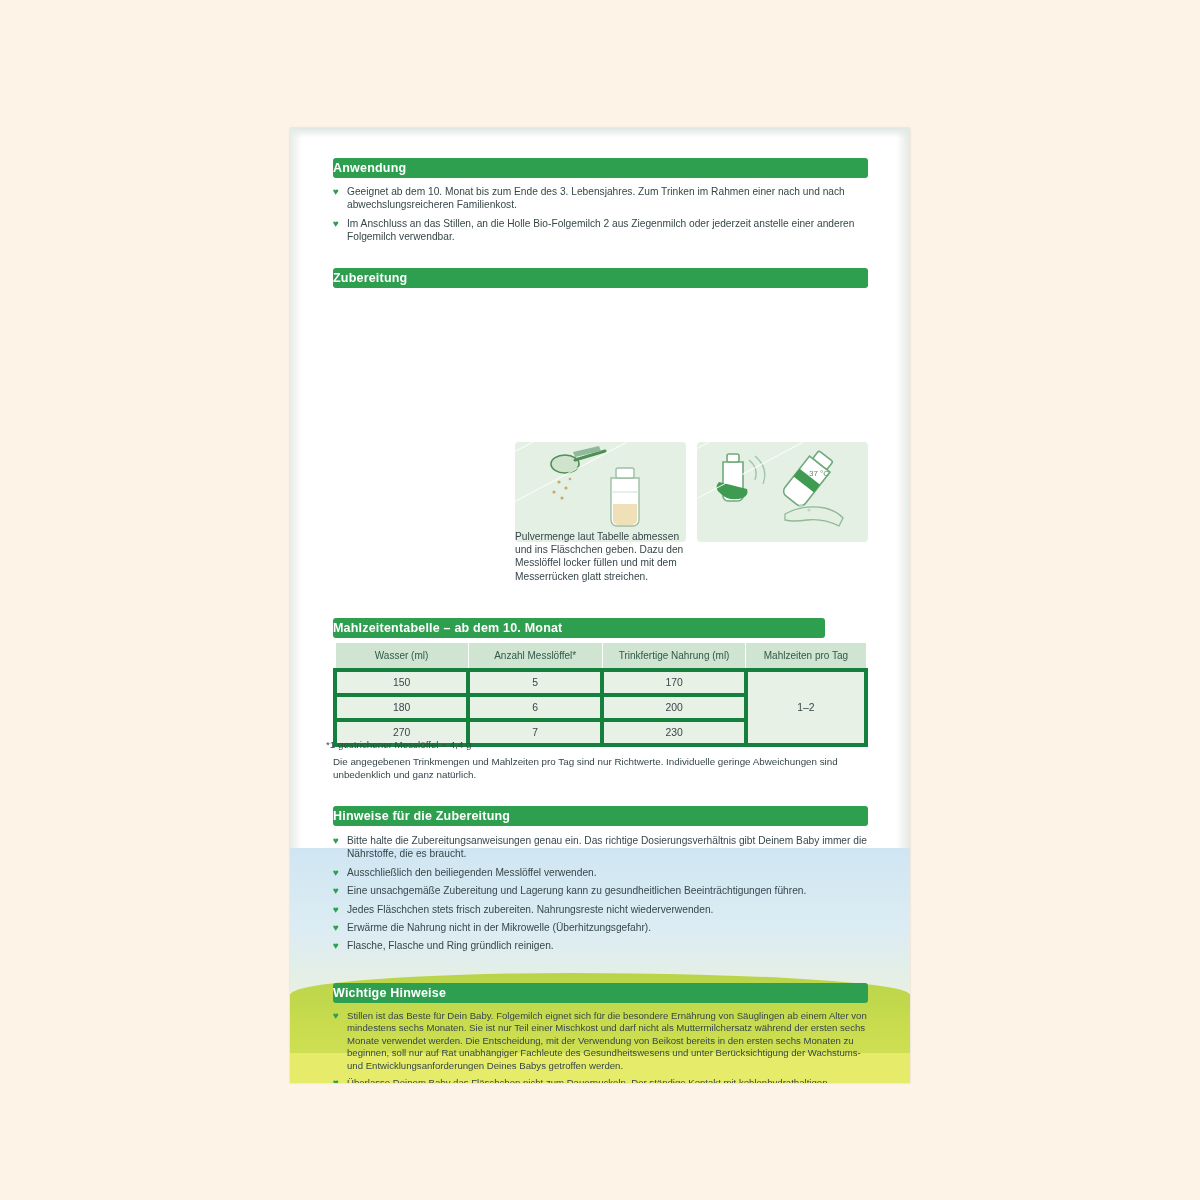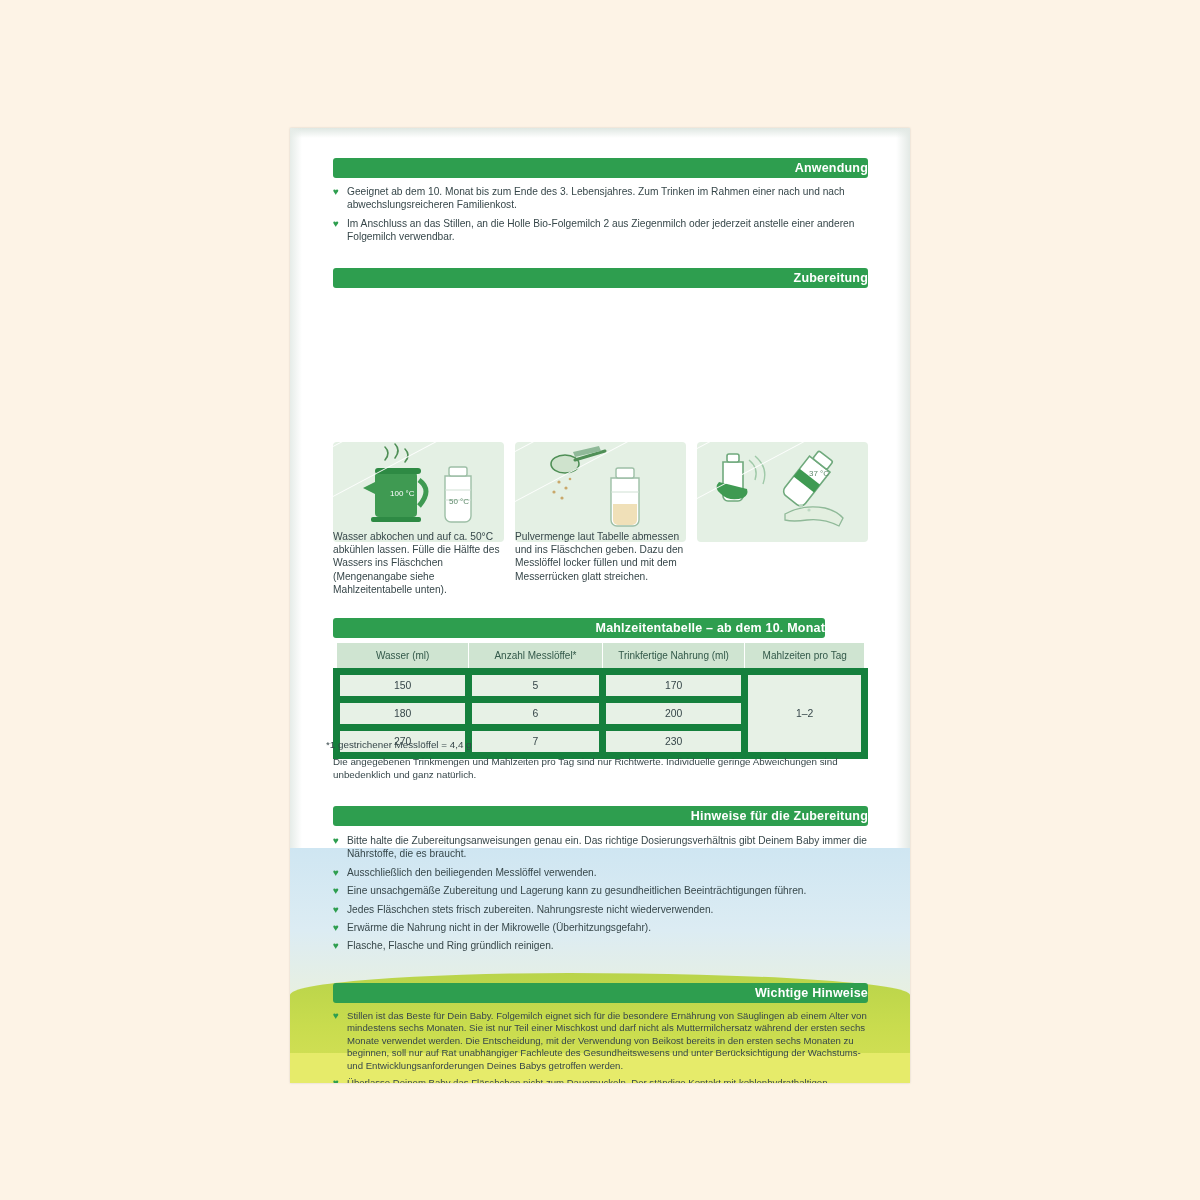--- a/index.html
+++ b/index.html
@@ -45,21 +45,21 @@
   .content {
     position: absolute;
     left: 0; top: 0; right: 0; bottom: 0;
   }
 
   
   .bar {
     position: absolute;
     background: #2e9e4f;
     color: #ffffff;
-    text-align: right;
+    text-align: left;
     font-weight: bold;
     font-size: 12.5px;
     letter-spacing: 0.2px;
     line-height: 20px;
     height: 20px;
     border-radius: 3px;
   }
 
   .section-text {
     position: absolute;
@@ -146,21 +146,21 @@
     font-size: 10px;
     padding: 7px 2px;
     border-left: 1px solid #ffffff;
     border-right: 1px solid #ffffff;
     text-align: center;
   }
   .meal-table td {
     background: #e7f1e6;
     text-align: center;
     padding: 5px 2px;
-    border: 7px solid #15803d;
+    border: 4px solid #15803d;
     font-size: 10.4px;
   }
 
   .footnote {
     position: absolute;
     left: 43px;
     font-size: 9.8px;
     color: #37474a;
     line-height: 13px;
   }
@@ -220,44 +220,20 @@
           <span class="heart">♥</span>
           <span>Im Anschluss an das Stillen, an die Holle Bio-Folgemilch 2 aus Ziegenmilch oder jederzeit anstelle einer anderen Folgemilch verwendbar.</span>
         </li>
       </ul>
     </div>
 
     <div class="bar" style="left:43px; top:140px; width:535px;">Zubereitung</div>
 
     <div class="prep-panels">
 
-      <div class="prep-panel p1">
-        <div class="diag" style="left:-30px; top:20px;"></div>
-        <div class="diag" style="left:-30px; top:70px;"></div>
-        <svg width="171" height="100" viewBox="0 0 171 100">
-
-          <path d="M52 18 q6 -7 0 -13 M62 16 q6 -8 0 -14 M72 20 q6 -7 0 -13" stroke="#4f8f56" stroke-width="1.6" fill="none" stroke-linecap="round"></path>
-
-          <rect x="42" y="30" width="42" height="45" rx="4" fill="#3f9a52"></rect>
-          <rect x="42" y="26" width="46" height="6" rx="3" fill="#2e8a44"></rect>
-
-          <path d="M86 38 q14 10 0 26" stroke="#3f9a52" stroke-width="5" fill="none"></path>
-
-          <path d="M42 40 l-12 6 l12 6" fill="#3f9a52"></path>
-
-          <rect x="38" y="75" width="50" height="5" rx="2" fill="#2e8a44"></rect>
-
-          <path d="M112 34 h26 v40 a6 6 0 0 1 -6 6 h-14 a6 6 0 0 1 -6 -6 z" fill="#ffffff" stroke="#9dbfa6" stroke-width="1.4"></path>
-          <rect x="116" y="25" width="18" height="9" rx="2" fill="#ffffff" stroke="#9dbfa6" stroke-width="1.4"></rect>
-          <path d="M112 48 h26" stroke="#cfe0d3" stroke-width="1"></path>
-          <path d="M112 58 h26" stroke="#cfe0d3" stroke-width="1"></path>
-        </svg>
-        <div style="position:absolute; left:57px; top:47px; font-size:8px; color:#ffffff;">100 °C</div>
-        <div style="position:absolute; left:116px; top:55px; font-size:8px; color:#5f8a6c;">50 °C</div>
-      </div>
 
       <div class="prep-panel p2">
         <div class="diag" style="left:-30px; top:25px;"></div>
         <div class="diag" style="left:-30px; top:75px;"></div>
         <svg width="171" height="100" viewBox="0 0 171 100">
 
           <ellipse cx="50" cy="22" rx="14" ry="9" fill="#cfe3cd" stroke="#4f8f56" stroke-width="1.6"></ellipse>
           <path d="M60 18 l30 -9" stroke="#4f8f56" stroke-width="3" stroke-linecap="round"></path>
 
           <path d="M58 10 l26 -6 l2 5 l-26 6 z" fill="#8fb998"></path>
@@ -295,21 +271,20 @@
 
           <path d="M88 72 q18 -10 40 -6 q12 3 18 10 l-4 8 q-16 -8 -32 -6 q-14 2 -22 0 z" fill="#e3efe0" stroke="#8fb998" stroke-width="1.3"></path>
 
           <circle cx="104" cy="64" r="2" fill="#bcd9c2"></circle>
           <circle cx="112" cy="68" r="1.6" fill="#bcd9c2"></circle>
         </svg>
         <div style="position:absolute; left:112px; top:27px; font-size:8px; color:#5f8a6c;">37 °C</div>
       </div>
     </div>
 
-    <div class="prep-caption c1">Wasser abkochen und auf ca. 50°C abkühlen lassen. Fülle die Hälfte des Wassers ins Fläschchen (Mengenangabe siehe Mahlzeitentabelle unten).</div>
     <div class="prep-caption c2">Pulvermenge laut Tabelle abmessen und ins Fläschchen geben. Dazu den Messlöffel locker füllen und mit dem Messerrücken glatt streichen.</div>
 
     <div class="bar" style="left:43px; top:490px; width:492px;">Mahlzeitentabelle – ab dem 10. Monat</div>
 
     <table class="meal-table" style="top:515px;">
       <thead>
         <tr>
           <th style="width:135px;">Wasser (ml)</th>
           <th style="width:135px;">Anzahl Messlöffel*</th>
           <th style="width:145px;">Trinkfertige Nahrung (ml)</th>

